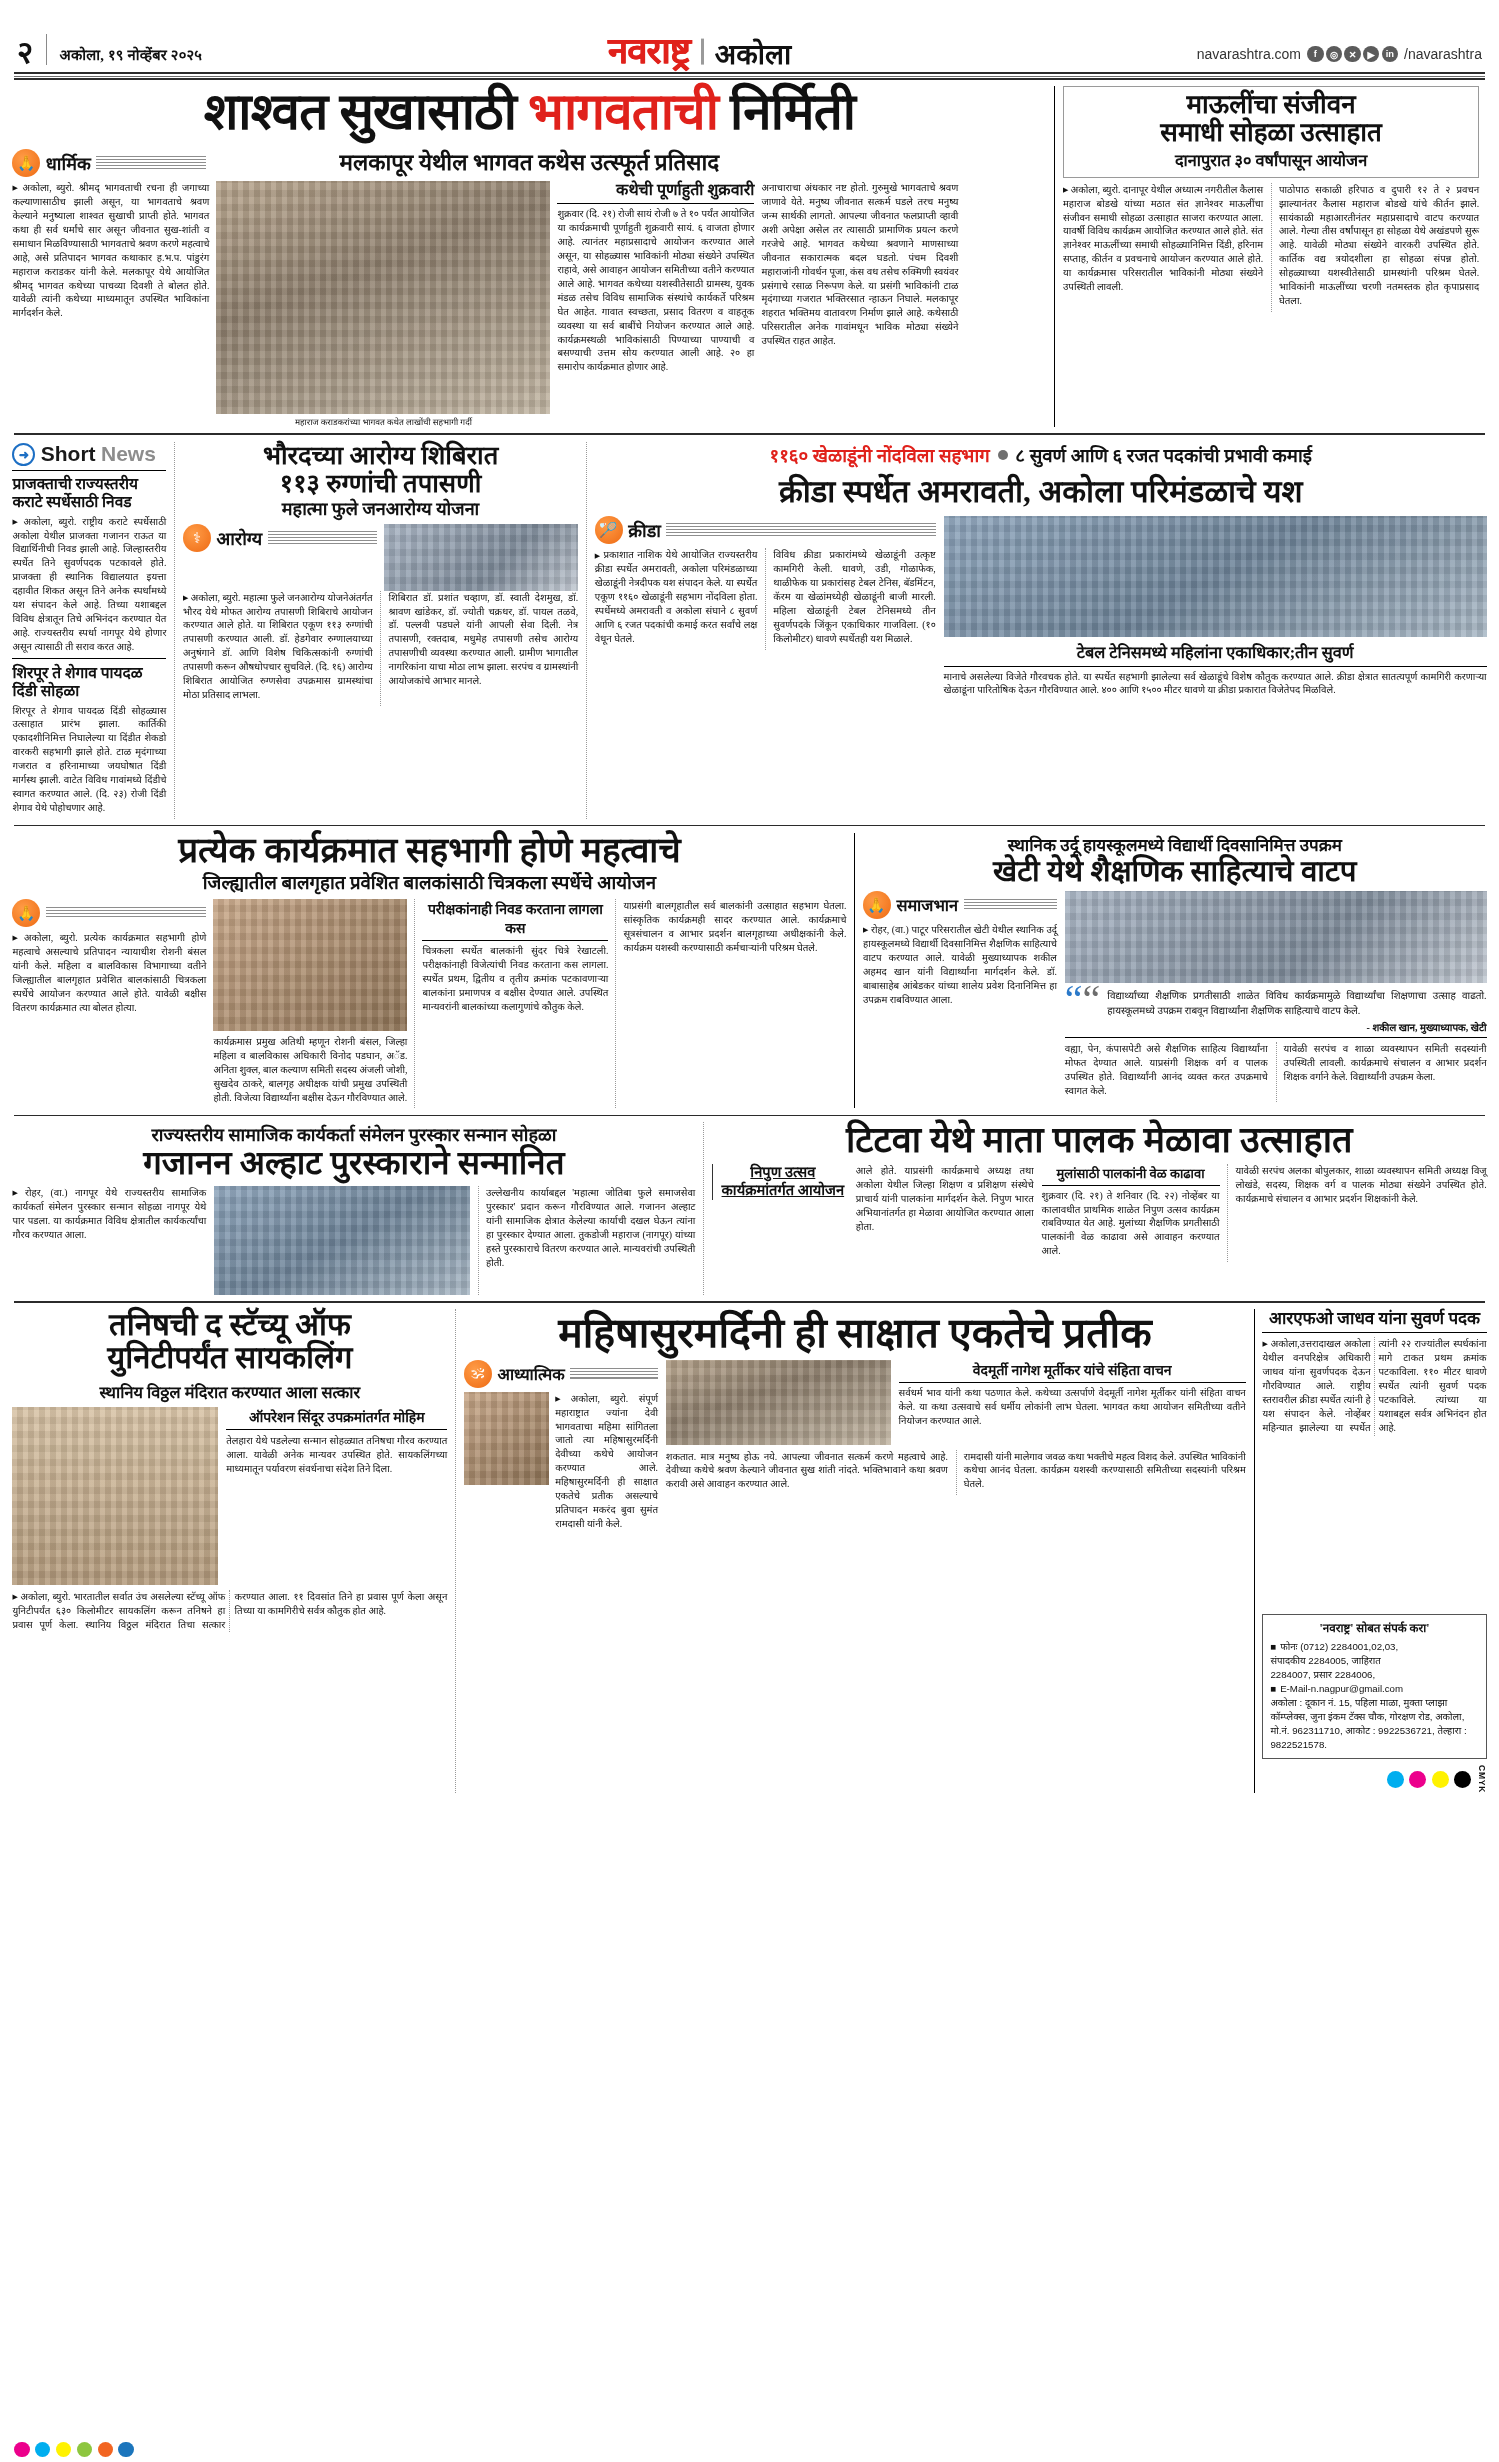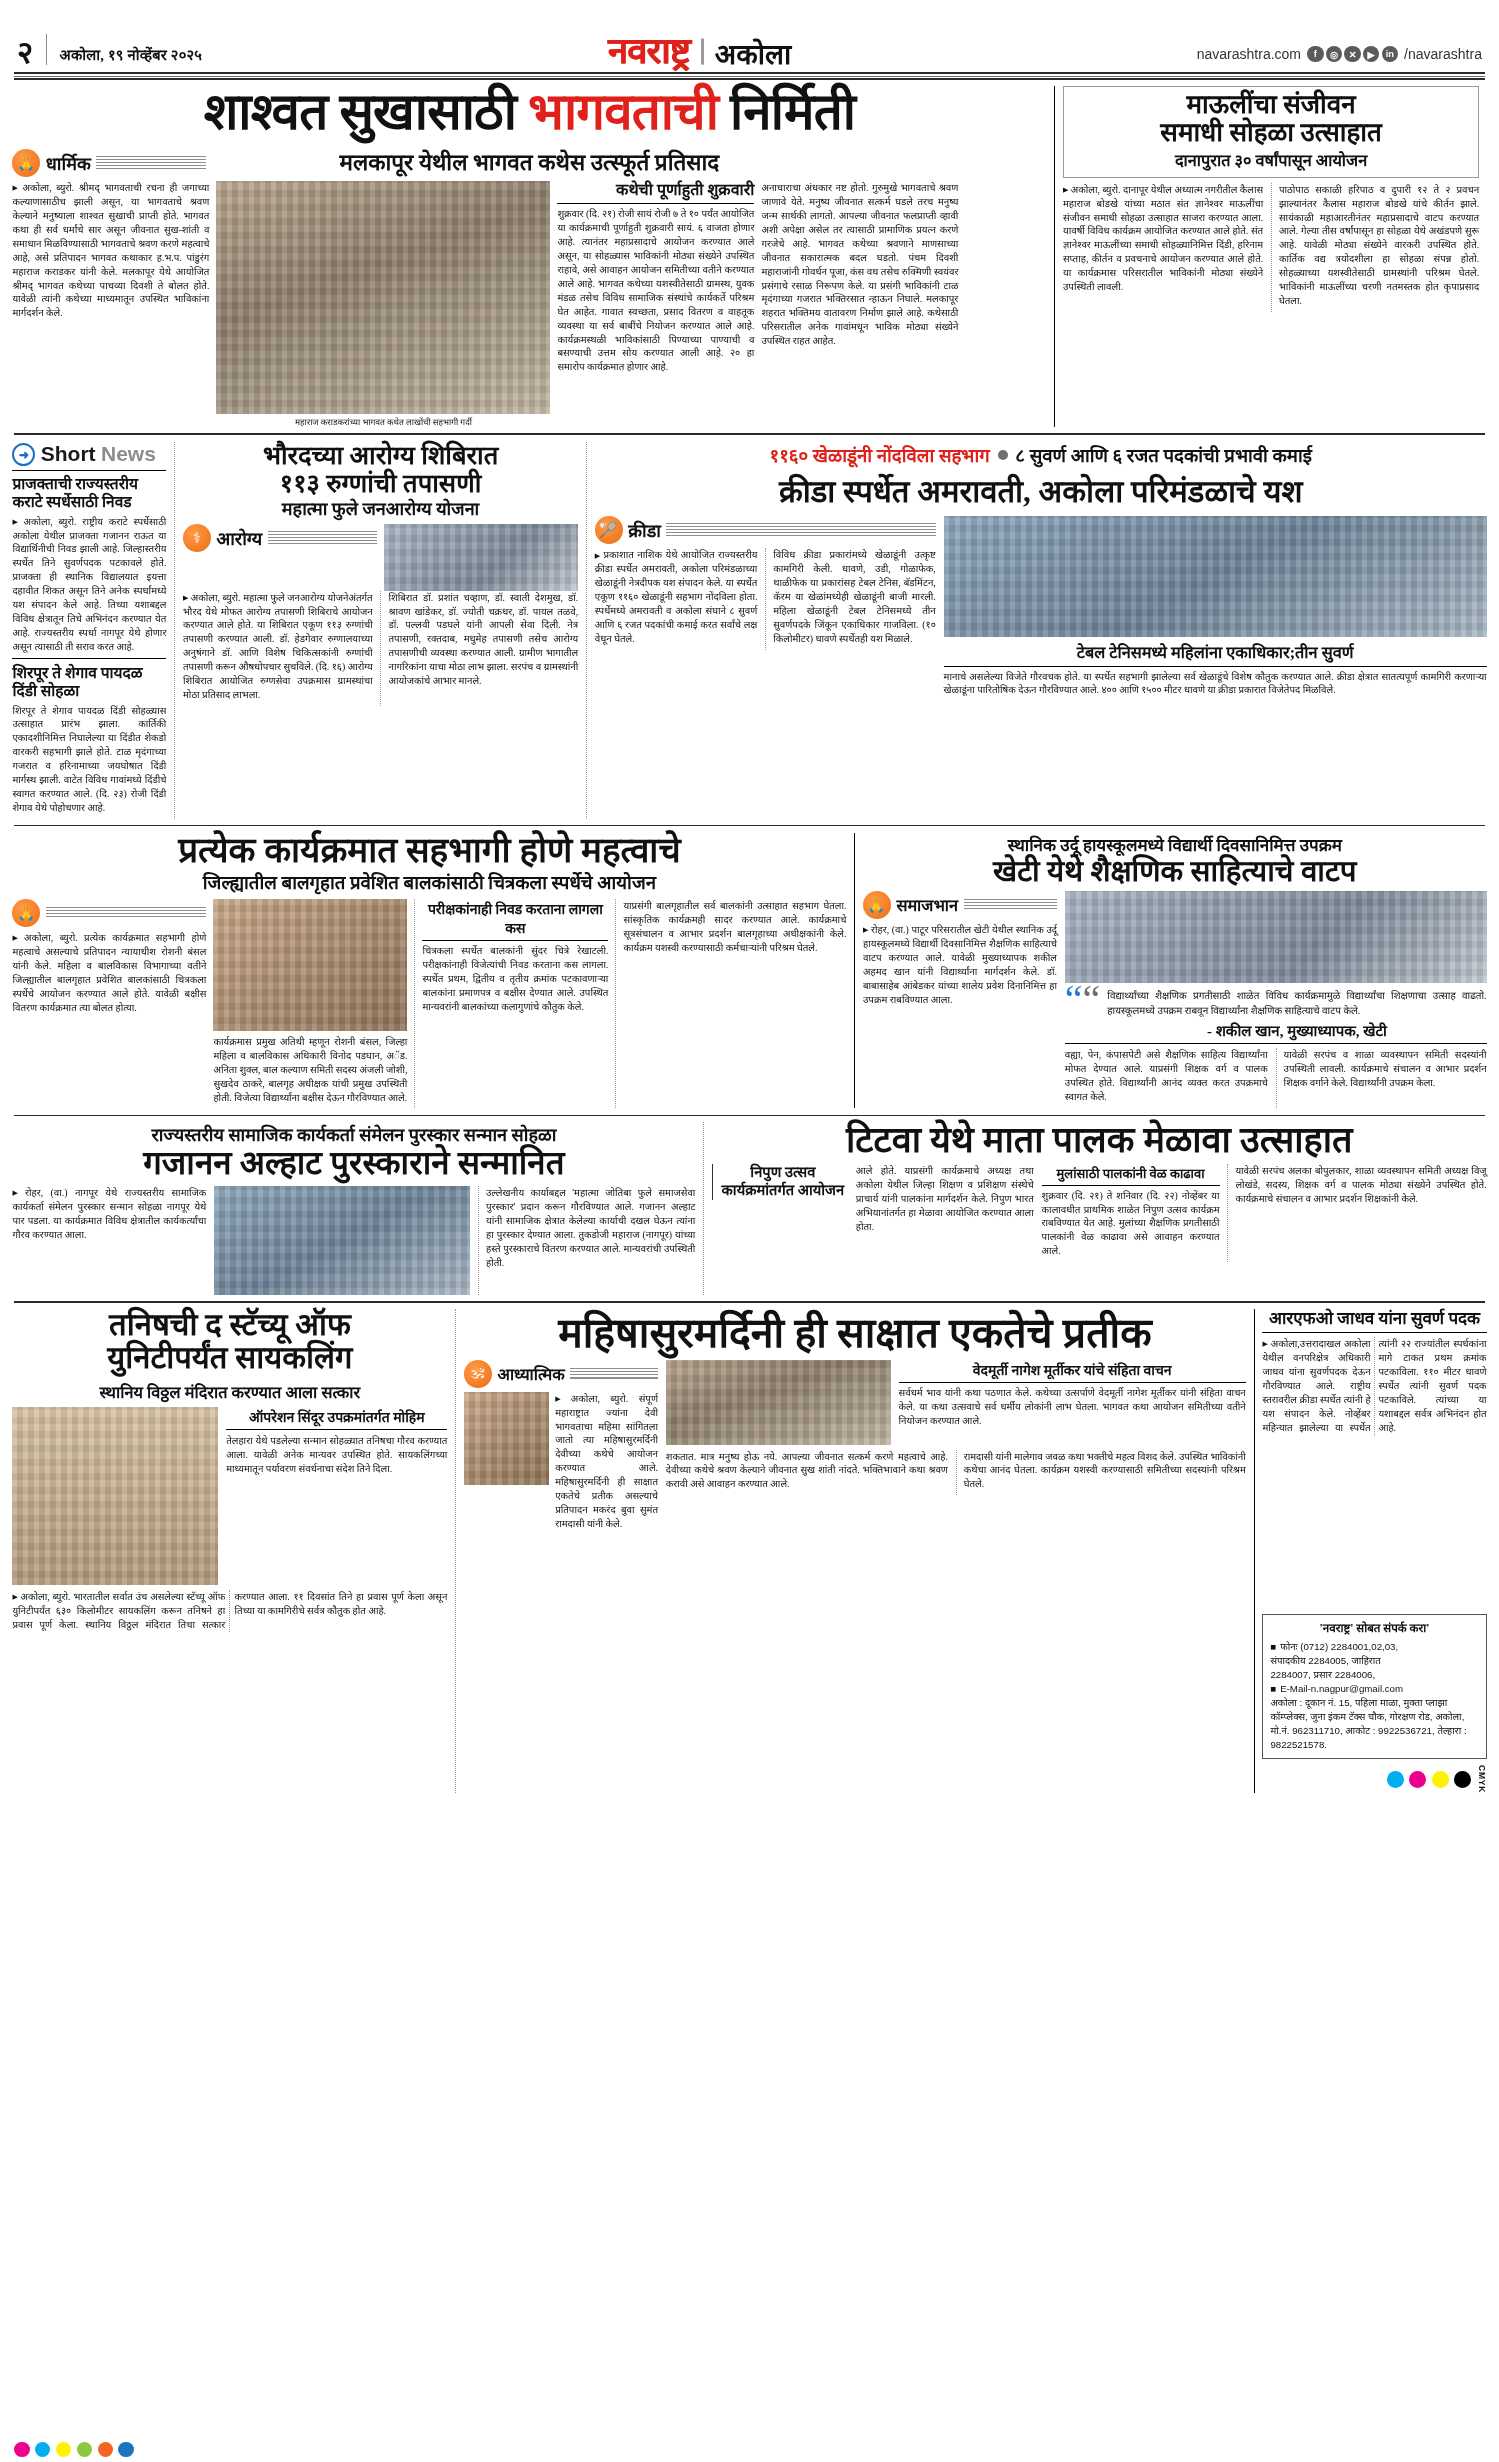--- a/index.html
+++ b/index.html
@@ -97,25 +97,25 @@
   
   .b3 { display:flex; gap:7.8px; margin-top:6.2px; }
   .b3-left { width:834px; }
   .b3-right { flex:1; border-left:0.8px solid #000; padding-left:7.8px; }
   .h-big { font-size:35px; font-weight:700; text-align:center; line-height:1.05; }
   .h-sub { font-size:18.6px; font-weight:700; text-align:center; }
   .quote { display:flex; gap:7px; align-items:flex-start; margin-top:4.7px; }
   .qmark { font-size:40px; line-height:.62; color:#2b79c9; font-family:"Liberation Serif",serif;}
   .qmark span { color:#6d6d6d; }
   .qtext { font-size:10px; line-height:1.5; text-align:justify; }
-  .qby { text-align:center; font-size:15px; font-weight:700; margin-top:2.3px; }
+  .qby { text-align:right; font-size:10px; font-weight:700; margin-top:2.3px; }
 
   
   .b4 { display:flex; gap:7.8px; margin-top:6.2px; }
-  .sidehead { font-size:14.7px; font-weight:700; text-align:center; line-height:1.2; border-left:1.6px solid #333; padding-left:4.7px;}
+  .sidehead { font-size:14.7px; font-weight:700; text-align:center; line-height:1.2; border-left:1.6px solid #333; padding-left:4.7px;text-decoration:underline;}
 
   
   .b5 { display:flex; gap:7.8px; margin-top:6.2px; }
   .b5-a { width:435px; }
   .b5-b { flex:1; }
   .b5-c { width:233px; border-left:0.8px solid #000; padding-left:7.8px; }
   .tag { display:inline-block; background:#1f7ac4; color:#fff; font-size:18px; font-weight:700;
          padding:3.1px 14px 4.7px 11px; clip-path:polygon(0 0,100% 0,88% 100%,0 100%); }
   .tagrow { display:flex; align-items:center; gap:9.3px; }
   .tagtext { font-size:17px; font-weight:700; }

